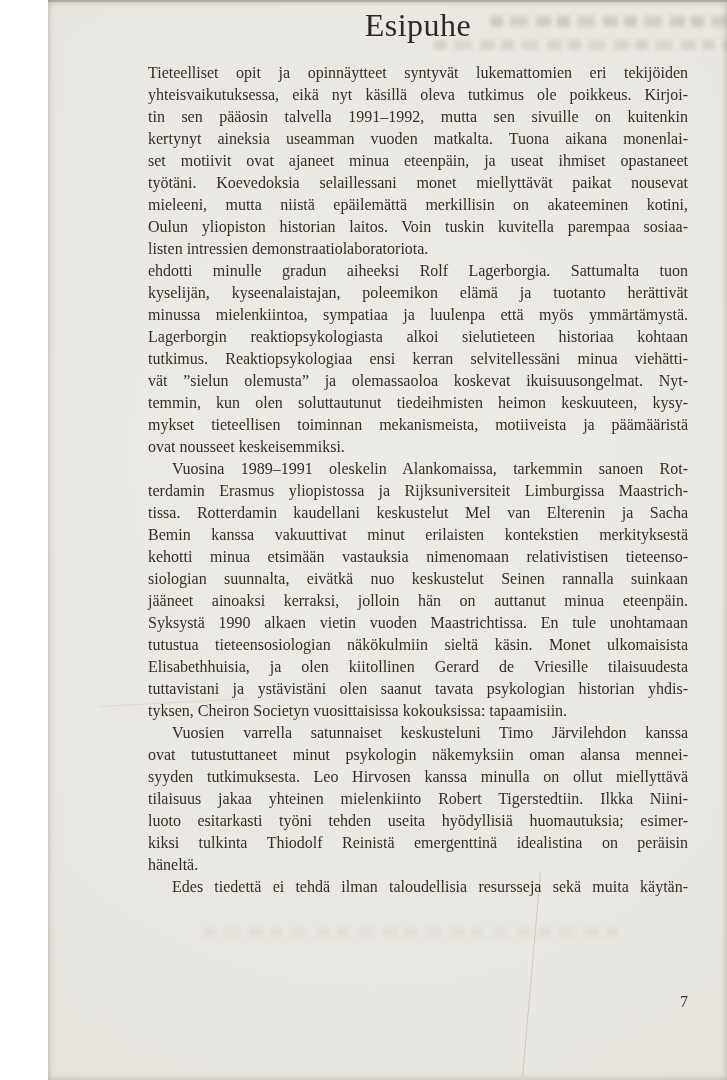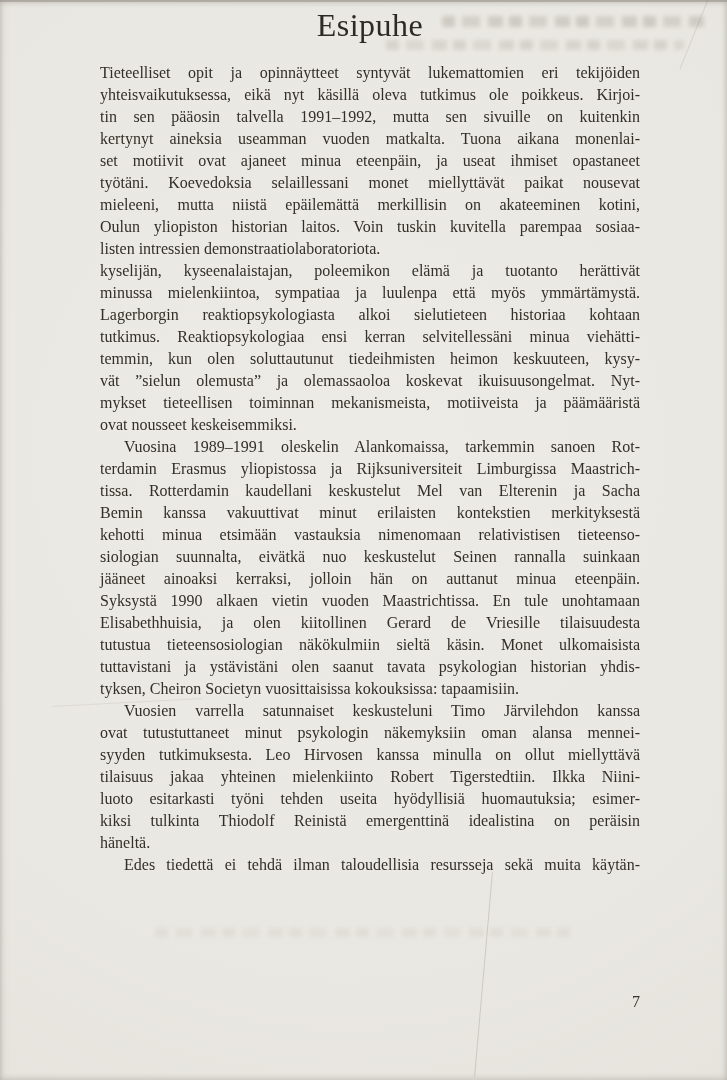--- a/index.html
+++ b/index.html
@@ -11,20 +11,21 @@
     height: 1080px;
     overflow: hidden;
     position: relative;
     font-family: "Liberation Serif", "DejaVu Serif", serif;
   }
   .page {
     position: absolute;
     inset: 0;
     background:
       radial-gradient(ellipse 130% 90% at 48% 42%, #edebe5 0%, #e9e7e1 55%, #e3e1da 92%, #dedcd4 100%);
+    margin-left: 48px;
   }
   
   .page::after {
     content: "";
     position: absolute;
     inset: 0;
     pointer-events: none;
     box-shadow:
       inset 0 3px 5px rgba(95, 90, 78, 0.18),
       inset 3px 0 9px rgba(95, 90, 78, 0.08),
@@ -127,38 +128,39 @@
     <div class="body-text">
         <div class="line">Tieteelliset opit ja opinnäytteet syntyvät lukemattomien eri tekijöiden</div>
         <div class="line">yhteisvaikutuksessa, eikä nyt käsillä oleva tutkimus ole poikkeus. Kirjoi-</div>
         <div class="line">tin sen pääosin talvella 1991–1992, mutta sen sivuille on kuitenkin</div>
         <div class="line">kertynyt aineksia useamman vuoden matkalta. Tuona aikana monenlai-</div>
         <div class="line">set motiivit ovat ajaneet minua eteenpäin, ja useat ihmiset opastaneet</div>
         <div class="line">työtäni. Koevedoksia selaillessani monet miellyttävät paikat nousevat</div>
         <div class="line">mieleeni, mutta niistä epäilemättä merkillisin on akateeminen kotini,</div>
         <div class="line">Oulun yliopiston historian laitos. Voin tuskin kuvitella parempaa sosiaa-</div>
         <div class="line para-end">listen intressien demonstraatiolaboratoriota.</div>
+        <div class="line">ehdotti minulle gradun aiheeksi Rolf Lagerborgia. Sattumalta tuon</div>
         <div class="line">kyselijän, kyseenalaistajan, poleemikon elämä ja tuotanto herättivät</div>
         <div class="line">minussa mielenkiintoa, sympatiaa ja luulenpa että myös ymmärtämystä.</div>
         <div class="line">Lagerborgin reaktiopsykologiasta alkoi sielutieteen historiaa kohtaan</div>
         <div class="line">tutkimus. Reaktiopsykologiaa ensi kerran selvitellessäni minua viehätti-</div>
+        <div class="line">vät ”sielun olemusta” ja olemassaoloa koskevat ikuisuusongelmat. Nyt-</div>
         <div class="line">temmin, kun olen soluttautunut tiedeihmisten heimon keskuuteen, kysy-</div>
-        <div class="line">vät ”sielun olemusta” ja olemassaoloa koskevat ikuisuusongelmat. Nyt-</div>
         <div class="line">mykset tieteellisen toiminnan mekanismeista, motiiveista ja päämääristä</div>
         <div class="line para-end">ovat nousseet keskeisemmiksi.</div>
         <div class="line indent">Vuosina 1989–1991 oleskelin Alankomaissa, tarkemmin sanoen Rot-</div>
         <div class="line">terdamin Erasmus yliopistossa ja Rijksuniversiteit Limburgissa Maastrich-</div>
         <div class="line">tissa. Rotterdamin kaudellani keskustelut Mel van Elterenin ja Sacha</div>
         <div class="line">Bemin kanssa vakuuttivat minut erilaisten kontekstien merkityksestä</div>
         <div class="line">kehotti minua etsimään vastauksia nimenomaan relativistisen tieteenso-</div>
         <div class="line">siologian suunnalta, eivätkä nuo keskustelut Seinen rannalla suinkaan</div>
         <div class="line">jääneet ainoaksi kerraksi, jolloin hän on auttanut minua eteenpäin.</div>
         <div class="line">Syksystä 1990 alkaen vietin vuoden Maastrichtissa. En tule unohtamaan</div>
+        <div class="line">tutustua tieteensosiologian näkökulmiin sieltä käsin. Monet ulkomaisista</div>
         <div class="line">Elisabethhuisia, ja olen kiitollinen Gerard de Vriesille tilaisuudesta</div>
-        <div class="line">tutustua tieteensosiologian näkökulmiin sieltä käsin. Monet ulkomaisista</div>
         <div class="line">tuttavistani ja ystävistäni olen saanut tavata psykologian historian yhdis-</div>
         <div class="line para-end">tyksen, Cheiron Societyn vuosittaisissa kokouksissa: tapaamisiin.</div>
         <div class="line indent">Vuosien varrella satunnaiset keskusteluni Timo Järvilehdon kanssa</div>
         <div class="line">ovat tutustuttaneet minut psykologin näkemyksiin oman alansa mennei-</div>
         <div class="line">syyden tutkimuksesta. Leo Hirvosen kanssa minulla on ollut miellyttävä</div>
         <div class="line">tilaisuus jakaa yhteinen mielenkiinto Robert Tigerstedtiin. Ilkka Niini-</div>
         <div class="line">luoto esitarkasti työni tehden useita hyödyllisiä huomautuksia; esimer-</div>
         <div class="line">kiksi tulkinta Thiodolf Reinistä emergenttinä idealistina on peräisin</div>
         <div class="line para-end">häneltä.</div>
         <div class="line indent">Edes tiedettä ei tehdä ilman taloudellisia resursseja sekä muita käytän-</div>

